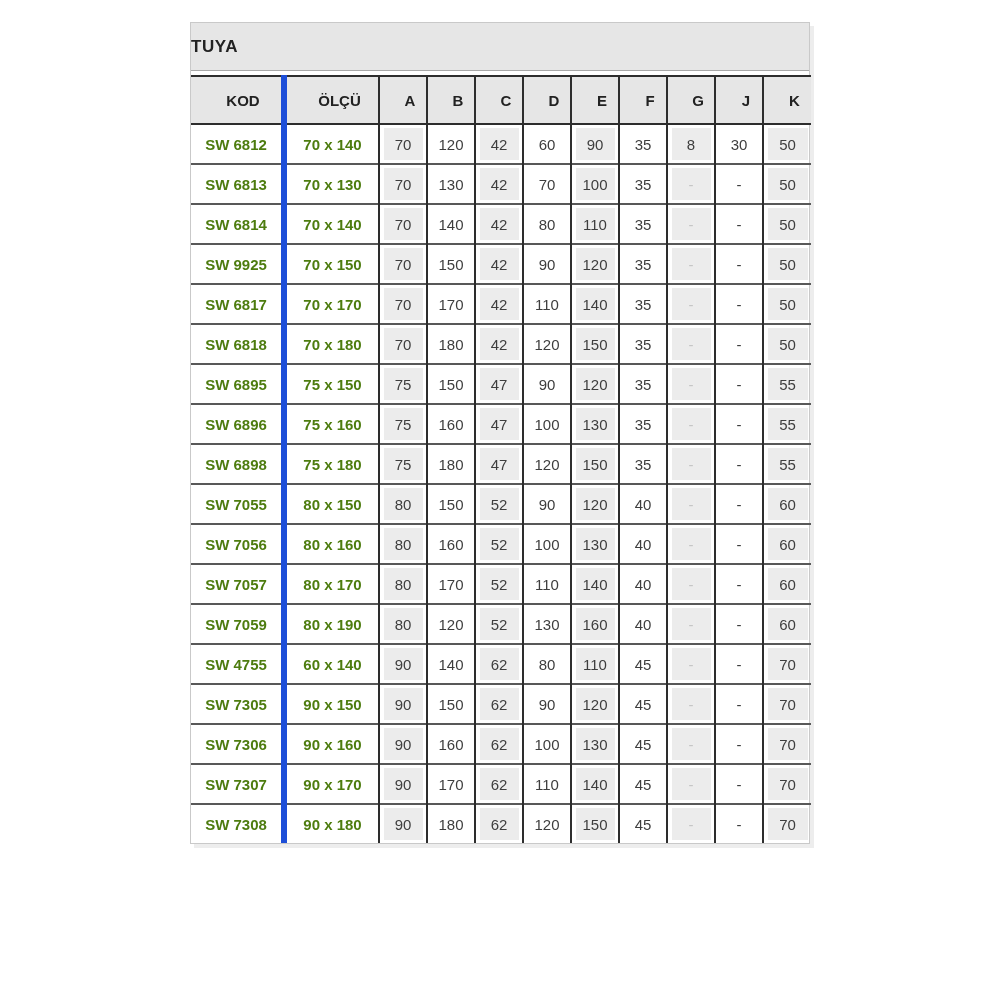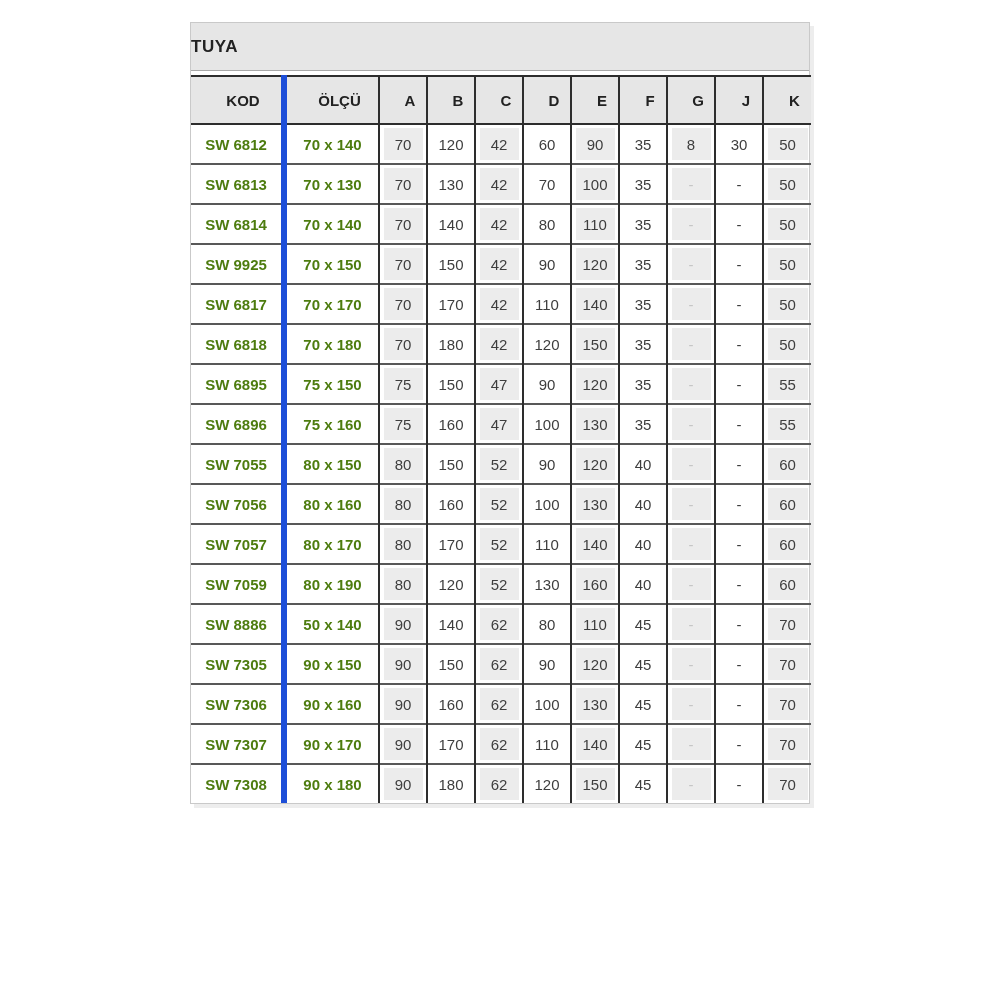--- a/index.html
+++ b/index.html
@@ -217,20 +217,33 @@
           <td class="num">160</td>
           <td class="num shaded">47</td>
           <td class="num">100</td>
           <td class="num shaded">130</td>
           <td class="num">35</td>
           <td class="num shaded faint">-</td>
           <td class="num">-</td>
           <td class="num shaded">55</td>
         </tr>
         <tr>
+          <td class="kod">SW 6898</td>
+          <td class="olcu">75 x 180</td>
+          <td class="num shaded">75</td>
+          <td class="num">180</td>
+          <td class="num shaded">47</td>
+          <td class="num">120</td>
+          <td class="num shaded">150</td>
+          <td class="num">35</td>
+          <td class="num shaded faint">-</td>
+          <td class="num">-</td>
+          <td class="num shaded">55</td>
+        </tr>
+        <tr>
           <td class="kod">SW 7055</td>
           <td class="olcu">80 x 150</td>
           <td class="num shaded">80</td>
           <td class="num">150</td>
           <td class="num shaded">52</td>
           <td class="num">90</td>
           <td class="num shaded">120</td>
           <td class="num">40</td>
           <td class="num shaded faint">-</td>
           <td class="num">-</td>
@@ -269,22 +282,22 @@
           <td class="num">120</td>
           <td class="num shaded">52</td>
           <td class="num">130</td>
           <td class="num shaded">160</td>
           <td class="num">40</td>
           <td class="num shaded faint">-</td>
           <td class="num">-</td>
           <td class="num shaded">60</td>
         </tr>
         <tr>
-          <td class="kod">SW 8886</td>
-          <td class="olcu">50 x 140</td>
+          <td class="kod">SW 4755</td>
+          <td class="olcu">60 x 140</td>
           <td class="num shaded">90</td>
           <td class="num">140</td>
           <td class="num shaded">62</td>
           <td class="num">80</td>
           <td class="num shaded">110</td>
           <td class="num">45</td>
           <td class="num shaded faint">-</td>
           <td class="num">-</td>
           <td class="num shaded">70</td>
         </tr>

